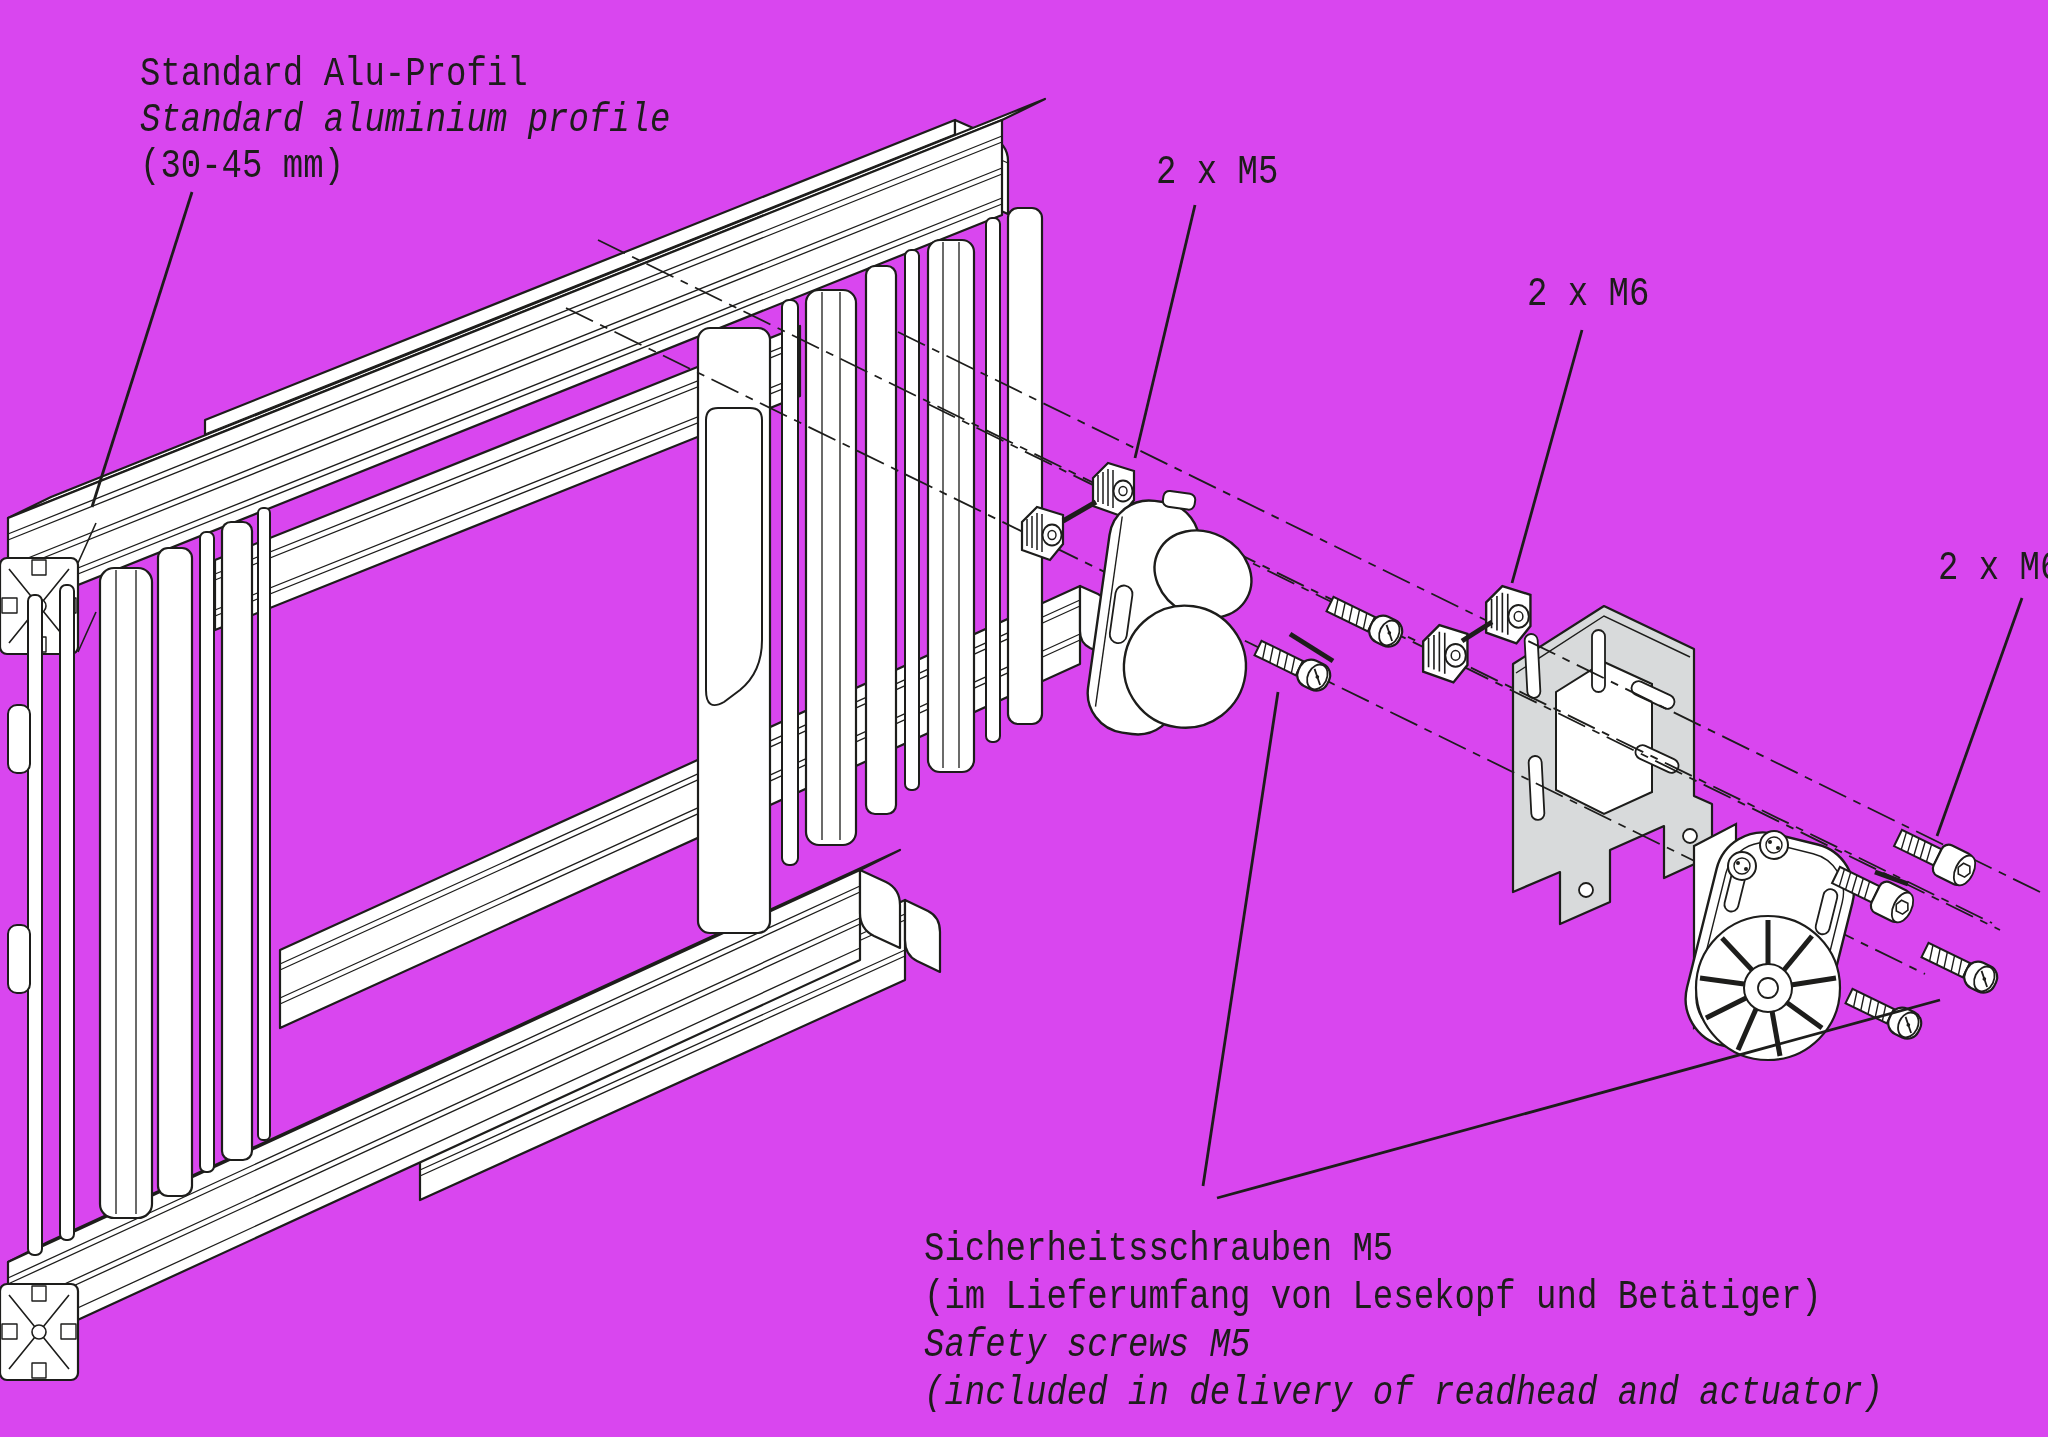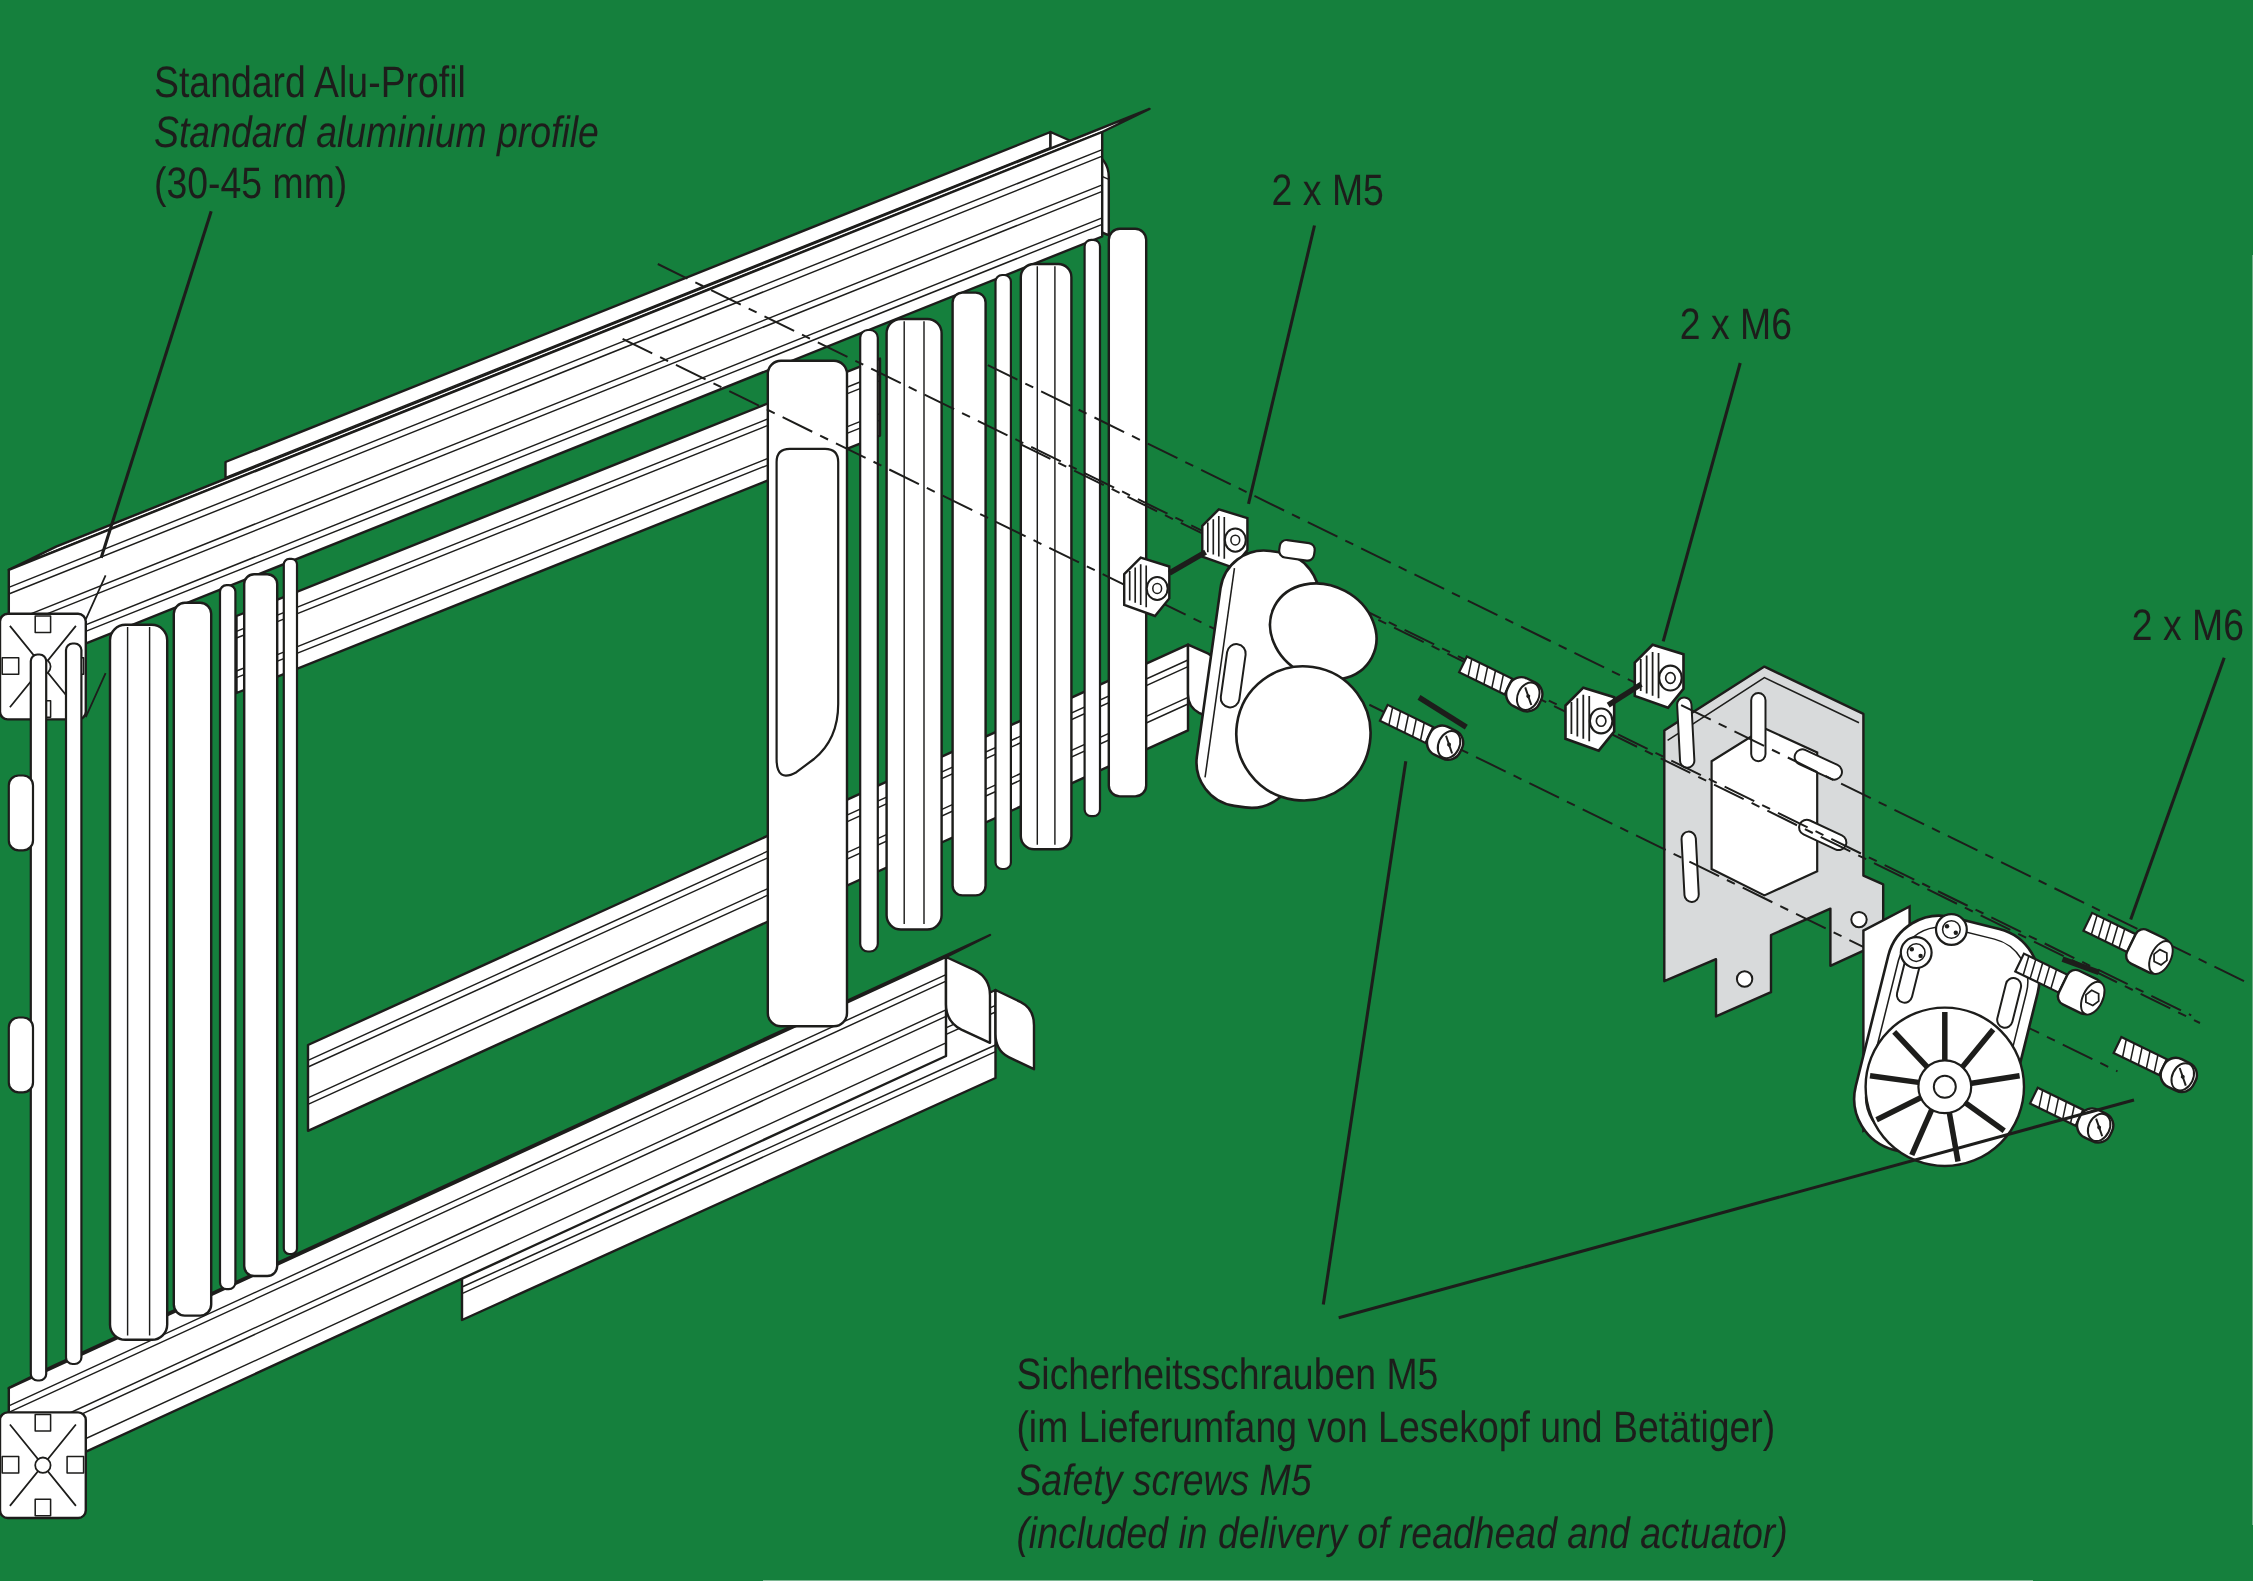--- a/index.html
+++ b/index.html
@@ -1,17 +1,17 @@
 <!DOCTYPE html>
 <html><head>
 <meta charset="utf-8">
 <style>
   html,body{margin:0;padding:0;background:#ffffff;}
-  #canvas{position:relative;width:2048px;height:1437px;background:#15803d;overflow:hidden;
-          font-family:Liberation Sans, sans-serif;color:#1d1d1b;}
+  #canvas{position:relative;width:2048px;height:1437px;background:#d946ef;overflow:hidden;
+          font-family:Liberation Mono, monospace;color:#1d1d1b;}
   #drawing{position:absolute;left:0;top:0;}
   .label{position:absolute;font-size:40px;line-height:46px;white-space:nowrap;
          transform:scaleX(0.85);transform-origin:left top;color:#1d1d1b;}
   .label .it{font-style:italic;}
   .lbl-line{display:block;}
   #lbl-safety{line-height:48px;}
   svg .ln{stroke:#1d1d1b;fill:none;}
   svg .w{fill:#ffffff;stroke:#1d1d1b;}
   svg .g{fill:#d8dadb;stroke:#1d1d1b;}
 </style>

